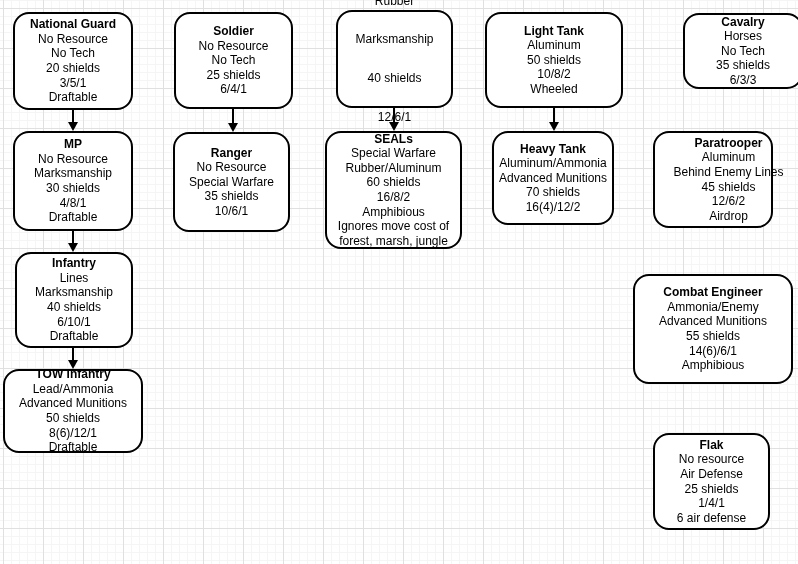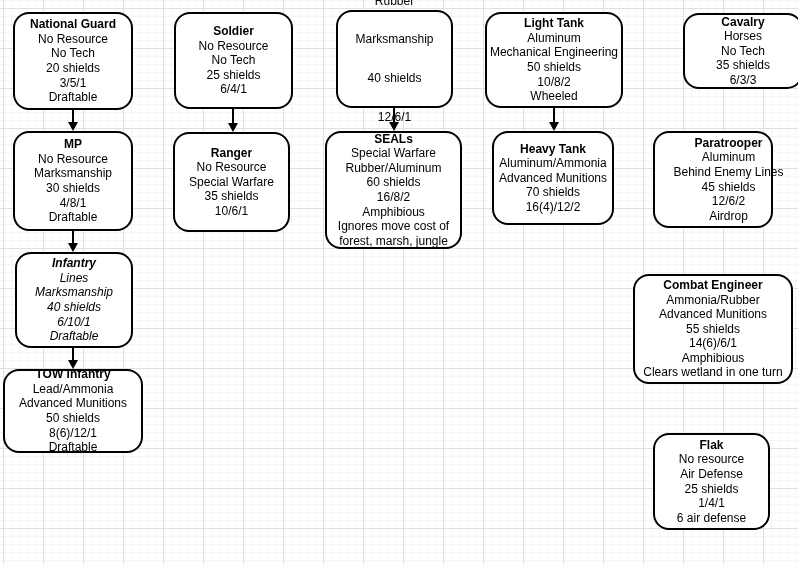--- a/index.html
+++ b/index.html
@@ -75,21 +75,20 @@
   <div class="line">Rubber</div>
   <div class="line">Marksmanship</div>
   <div class="line">40 shields</div>
   <div class="line">12/6/1</div>
   <div class="line">Amphibious</div>
 </div>
 
 <div class="node" style="left:485px; top:12px; width:138px; height:96px;">
   <div class="title">Light Tank</div>
   <div class="line">Aluminum</div>
-  <div class="line">Mechanical Engineering</div>
   <div class="line">50 shields</div>
   <div class="line">10/8/2</div>
   <div class="line">Wheeled</div>
 </div>
 
 <div class="node" style="left:683px; top:13px; width:120px; height:76px;">
   <div class="title">Cavalry</div>
   <div class="line">Horses</div>
   <div class="line">No Tech</div>
   <div class="line">35 shields</div>
@@ -134,37 +133,36 @@
 
 <div class="node" style="left:653px; top:131px; width:120px; height:97px;padding-left:32px;">
   <div class="title">Paratrooper</div>
   <div class="line">Aluminum</div>
   <div class="line">Behind Enemy Lines</div>
   <div class="line">45 shields</div>
   <div class="line">12/6/2</div>
   <div class="line">Airdrop</div>
 </div>
 
-<div class="node" style="left:15px; top:252px; width:118px; height:96px;font-style:italic;">
+<div class="node" style="left:15px; top:252px; width:118px; height:96px;">
   <div class="title">Infantry</div>
   <div class="line">Lines</div>
   <div class="line">Marksmanship</div>
   <div class="line">40 shields</div>
   <div class="line">6/10/1</div>
   <div class="line">Draftable</div>
 </div>
 
 <div class="node" style="left:633px; top:274px; width:160px; height:110px;">
   <div class="title">Combat Engineer</div>
-  <div class="line">Ammonia/Rubber</div>
+  <div class="line">Ammonia/Enemy</div>
   <div class="line">Advanced Munitions</div>
   <div class="line">55 shields</div>
   <div class="line">14(6)/6/1</div>
   <div class="line">Amphibious</div>
-  <div class="line">Clears wetland in one turn</div>
 </div>
 
 <div class="node" style="left:3px; top:369px; width:140px; height:84px;">
   <div class="title">TOW Infantry</div>
   <div class="line">Lead/Ammonia</div>
   <div class="line">Advanced Munitions</div>
   <div class="line">50 shields</div>
   <div class="line">8(6)/12/1</div>
   <div class="line">Draftable</div>
 </div>

